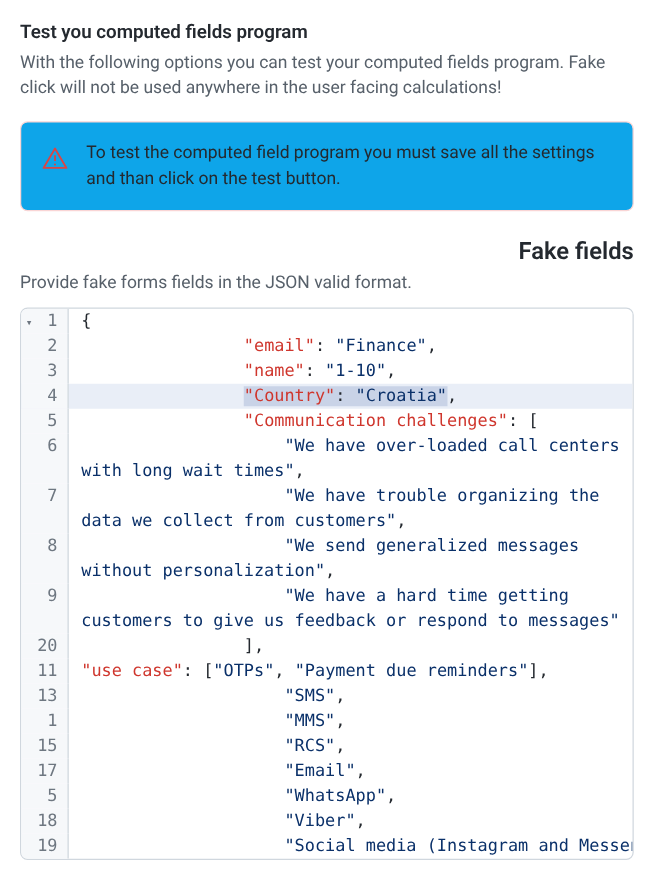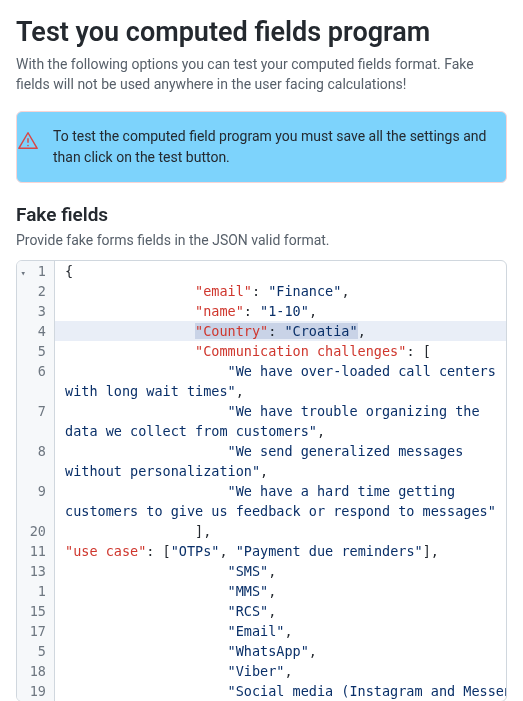--- a/index.html
+++ b/index.html
@@ -5,59 +5,60 @@
   * { box-sizing: border-box; }
   body {
     margin: 0;
     padding: 16px;
     font-family: -apple-system, BlinkMacSystemFont, "Segoe UI", Roboto, Helvetica, Arial, sans-serif;
     background: #fff;
     color: #24292f;
     width: 523px;
   }
   h2 {
-    font-size: 27px;
+    font-size: 15px;
     font-weight: 600;
     margin: 0 0 6px 0;
     color: #24292f;
   }
   .subtext {
     font-size: 14px;
     color: #57606a;
     margin: 0 0 16px 0;
     line-height: 1.45;
   }
   .alert {
     display: flex;
     align-items: flex-start;
     gap: 14px;
-    background: #7dd3fc;
+    background: #0ea5e9;
     border: 1px solid #F9D5D5;
     border-radius: 6px;
-    padding: 14px 0;
+    padding: 14px 16px;
     margin-bottom: 20px;
   }
   .alert-icon {
     flex-shrink: 0;
     width: 22px;
     height: 22px;
     display: flex;
     align-items: center;
     justify-content: center;
     margin-top: 4px;
   }
   .alert-text {
     font-size: 14px;
     color: #24292f;
     line-height: 1.5;
   }
   h3 {
     font-size: 19px;
     font-weight: 600;
     margin: 0 0 4px 0;
+    text-align: right;
   }
   .code-editor {
     border: 1px solid #d0d7de;
     border-radius: 6px;
     overflow: hidden;
     font-family: ui-monospace, SFMono-Regular, "SF Mono", Menlo, Consolas, monospace;
     font-size: 13.5px;
     line-height: 20px;
     margin-top: 10px;
   }
@@ -93,21 +94,21 @@
   }
   .tok-key { color: #CF362D; } 
   .tok-str { color: #0A3069; } 
   .tok-punc { color: #24292f; }
   .hl-sel { background: #C9D3E7; }
 </style>
 </head>
 <body>
 
 <h2>Test you computed fields program</h2>
-<p class="subtext">With the following options you can test your computed fields format. Fake fields will not be used anywhere in the user facing calculations!</p>
+<p class="subtext">With the following options you can test your computed fields program. Fake click will not be used anywhere in the user facing calculations!</p>
 
 <div class="alert">
   <span class="alert-icon">
     <svg width="22" height="22" viewBox="0 0 24 24" fill="none" stroke="#D84646" stroke-width="1.6">
       <path d="M12 3 L22 20 L2 20 Z" stroke-linejoin="round"></path>
       <line x1="12" y1="9" x2="12" y2="14"></line>
       <circle cx="12" cy="17" r="0.9" fill="#D84646" stroke="none"></circle>
     </svg>
   </span>
   <div class="alert-text">To test the computed field program you must save all the settings and than click on the test button.</div>

